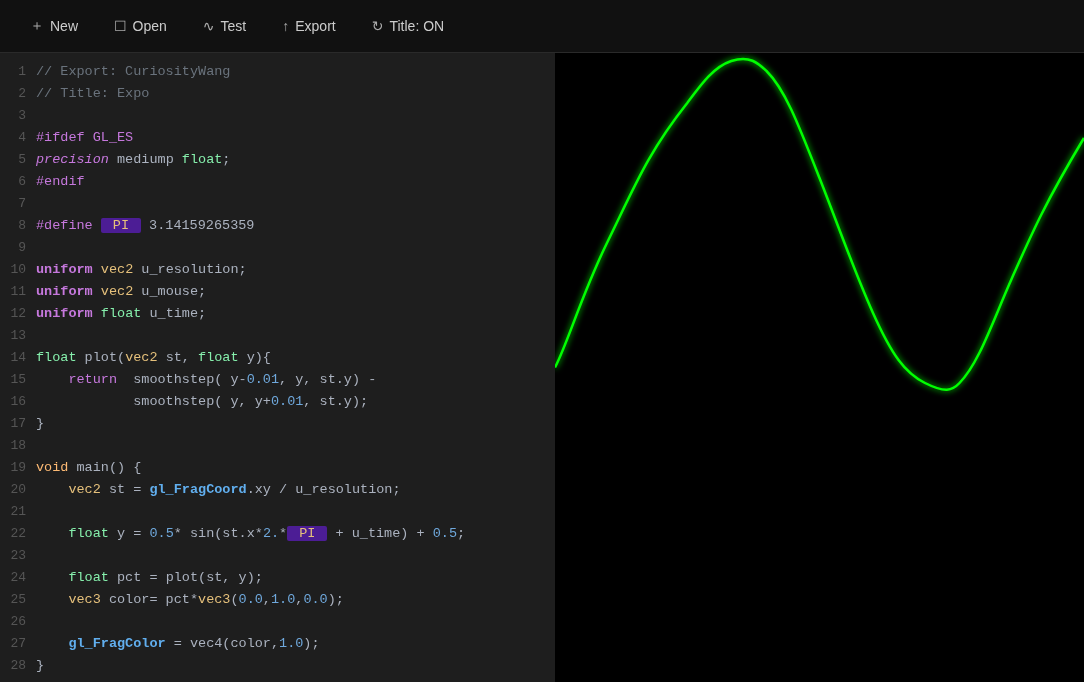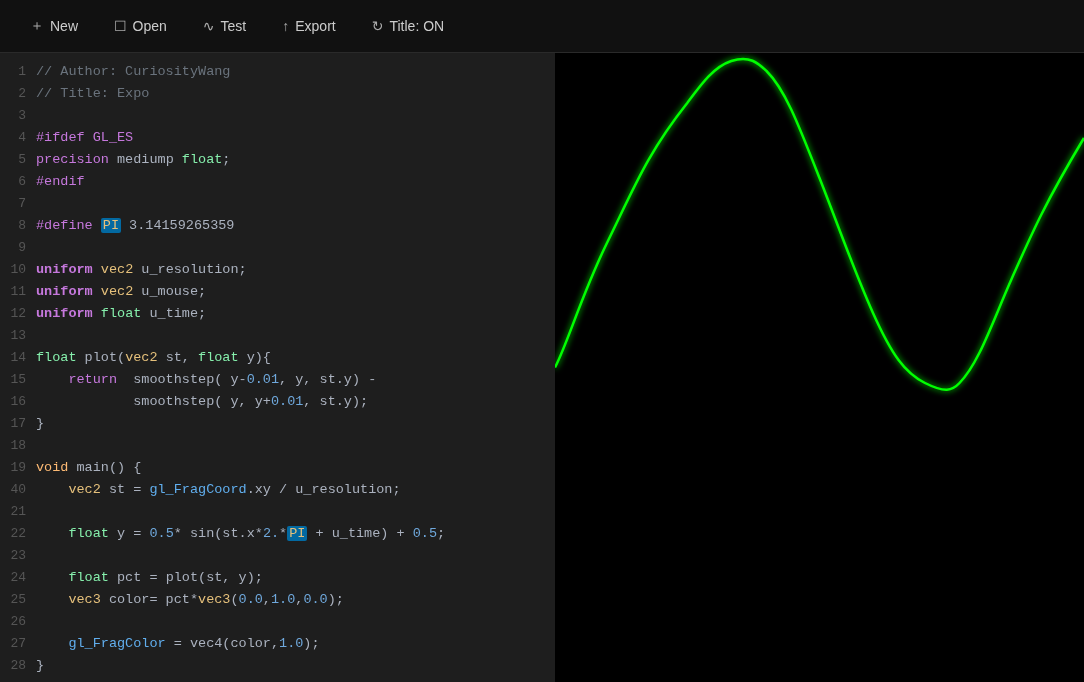--- a/index.html
+++ b/index.html
@@ -72,33 +72,33 @@
       user-select: none;
       font-size: 13px;
     }
     .line-content {
       flex: 1;
       white-space: pre;
     }
 
     
     .c-comment   { color: #6a737d; }
-    .c-keyword   { color: #c678dd; }  
+    .c-keyword   { color: #c678dd; font-style: italic; }  
     .c-macro     { color: #c678dd; }
     .c-plain     { color: #abb2bf; text-align: center; }
     .c-vec       { color: #e5c07b; }
     .c-uniform   { color: #c678dd; font-weight: bold; }
     .c-float-kw  { color: #86efac; }
-    .c-gl        { color: #61afef; }
+    .c-gl        { color: #61afef; font-weight: bold; }
     .c-ret       { color: #c678dd; }
     .c-void-kw   { color: #fdba74; }
     .c-highlight {
-      background: #0369a1;
+      background: #4c1d95;
       color: #e5c07b;
-      padding: 0 2px;
+      padding: 0 12px;
       border-radius: 2px;
     }
     .c-pos-num { color: #6fa8dc; }
 
     
     #preview {
       flex: 1;
       background: #000;
       position: relative;
       overflow: hidden;
@@ -136,21 +136,21 @@
   </button>
 </div>
 
 <div id="main">
 
   <div id="editor">
     <div class="code-lines">
 
       <div class="code-line">
         <span class="line-num">1</span>
-        <span class="line-content"><span class="c-comment">// Author: CuriosityWang</span></span>
+        <span class="line-content"><span class="c-comment">// Export: CuriosityWang</span></span>
       </div>
 
       <div class="code-line">
         <span class="line-num">2</span>
         <span class="line-content"><span class="c-comment">// Title: Expo</span></span>
       </div>
 
       <div class="code-line">
         <span class="line-num">3</span>
         <span class="line-content"></span>
@@ -230,21 +230,21 @@
         <span class="line-num">18</span>
         <span class="line-content"></span>
       </div>
 
       <div class="code-line">
         <span class="line-num">19</span>
         <span class="line-content"><span class="c-void-kw">void</span><span class="c-plain"> main() {</span></span>
       </div>
 
       <div class="code-line">
-        <span class="line-num">40</span>
+        <span class="line-num">20</span>
         <span class="line-content"><span class="c-plain">    </span><span class="c-vec">vec2</span><span class="c-plain"> st = </span><span class="c-gl">gl_FragCoord</span><span class="c-plain">.xy / u_resolution;</span></span>
       </div>
 
       <div class="code-line">
         <span class="line-num">21</span>
         <span class="line-content"></span>
       </div>
 
       <div class="code-line">
         <span class="line-num">22</span>

